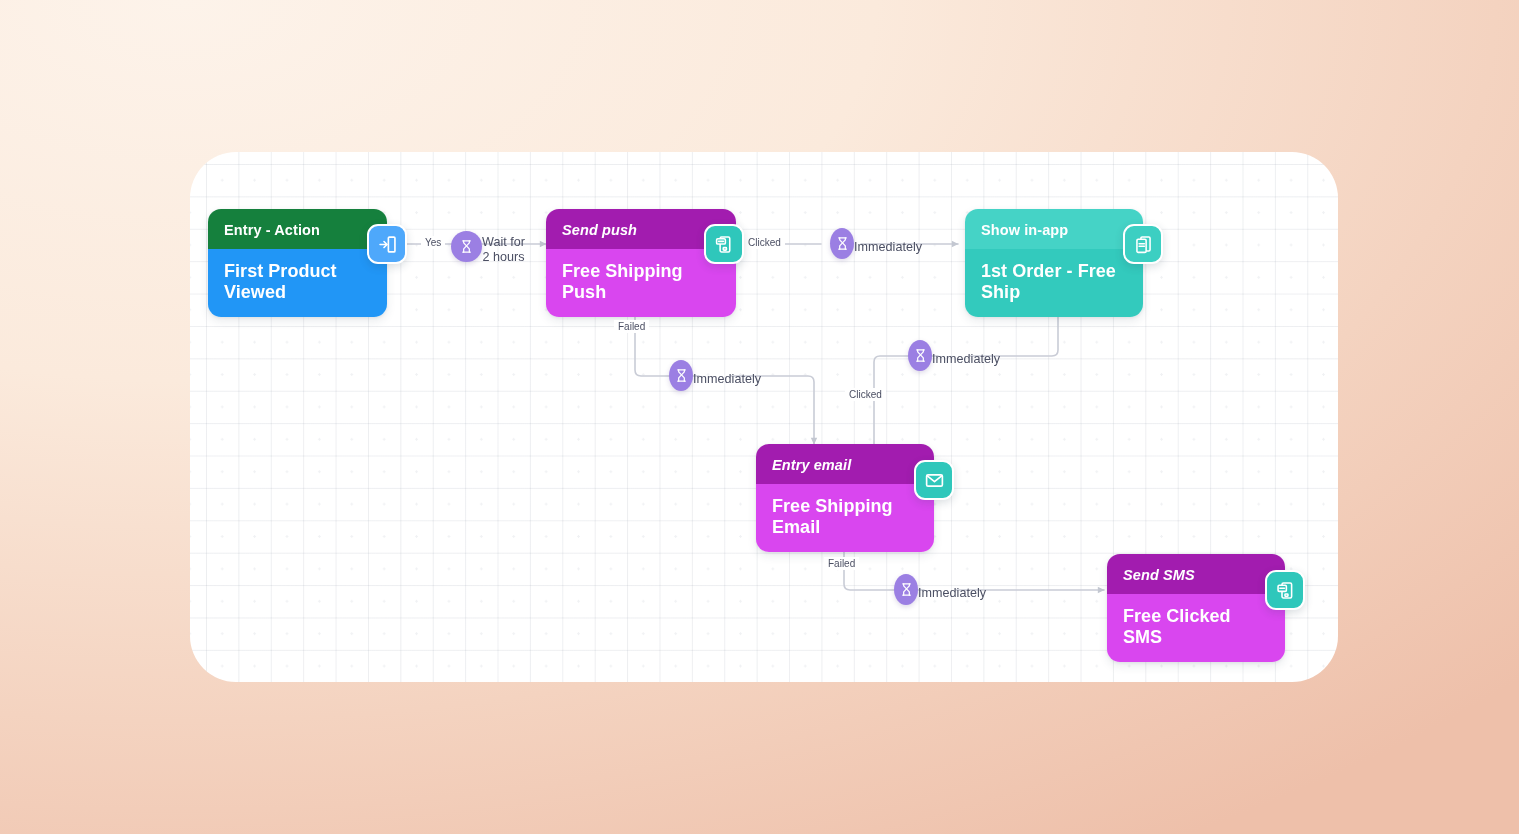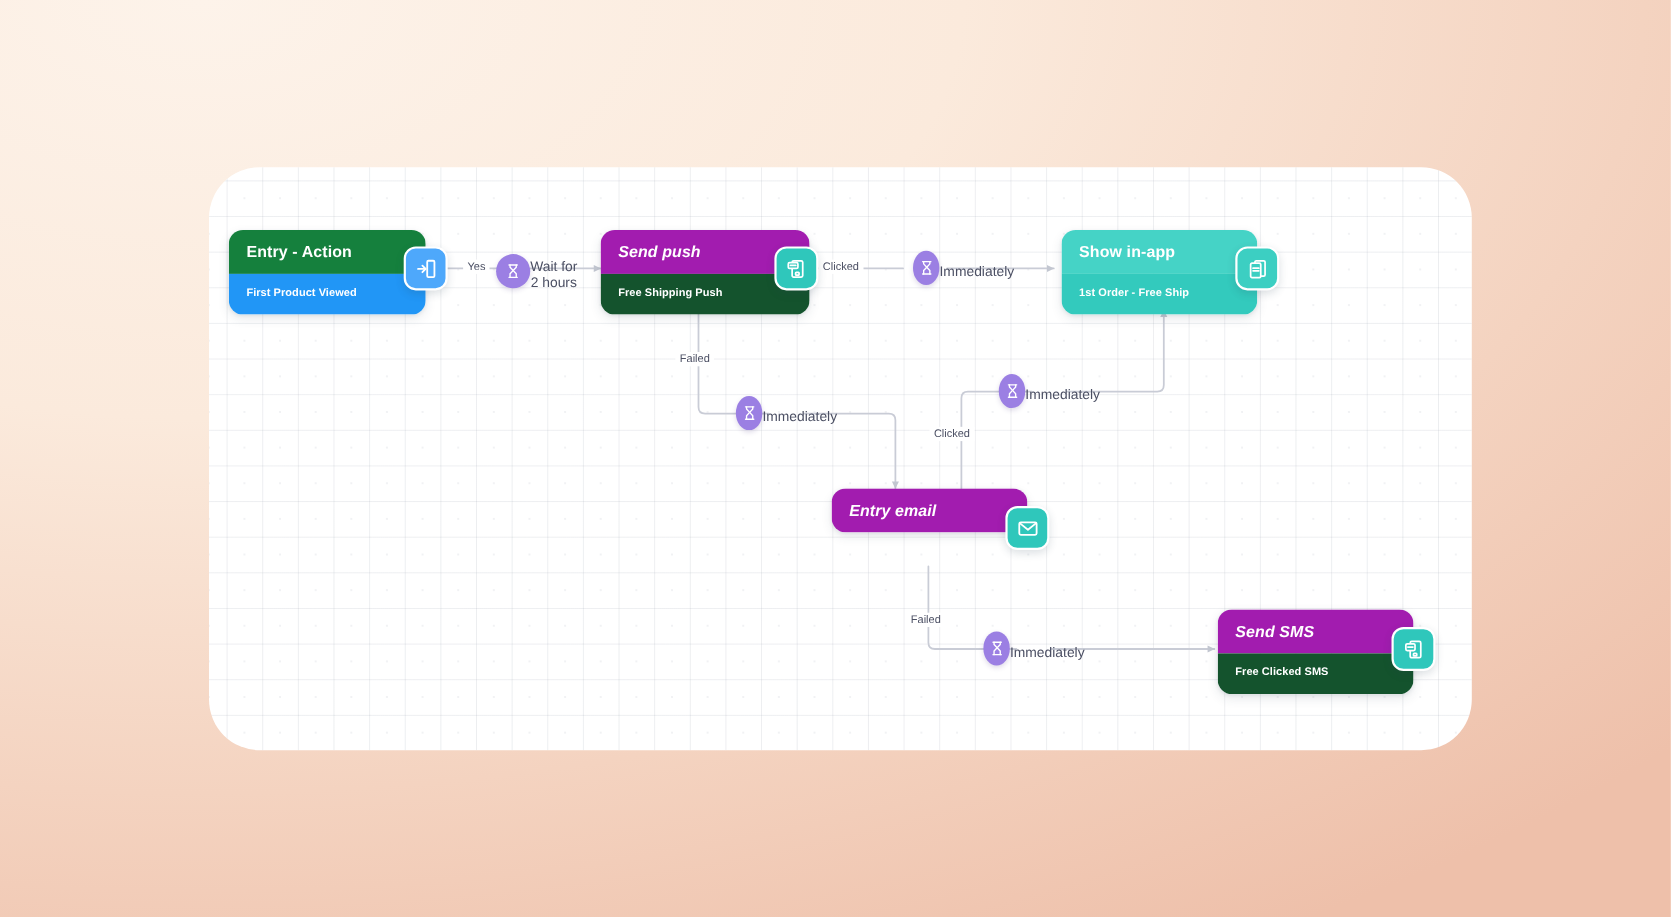--- a/index.html
+++ b/index.html
@@ -69,31 +69,31 @@
     box-shadow: 0 4px 10px rgba(40,60,80,0.10), 0 1px 3px rgba(40,60,80,0.08);
   }
   .node .hd {
     font-size: 14.5px;
     font-weight: bold;
     color: #ffffff;
     letter-spacing: .1px;
     padding: 13px 16px 11px 16px;
   }
   .node .bd {
-    font-size: 10px;
+    font-size: 18px;
     font-weight: bold;
     color: #ffffff;
     letter-spacing: .05px;
     padding: 12px 16px 14px 16px;
   }
 
   .node.blue  .hd { background: #15803d; }
   .node.blue  .bd { background: #2196f6; }
   .node.teal  .hd { background: #a21caf; font-style: italic; }
-  .node.teal  .bd { background: #14532d; }
+  .node.teal  .bd { background: #d946ef; }
   .node.teal2 .hd { background: #45d3c6; }
   .node.teal2 .bd { background: #33cabd; }
 
   
   .badge {
     position: absolute;
     width: 40px;
     height: 40px;
     border-radius: 11px;
     display: flex;
@@ -212,20 +212,21 @@
       <svg width="21" height="21" viewBox="0 0 24 24" fill="none" stroke="#ffffff" stroke-width="1.8" stroke-linecap="round" stroke-linejoin="round">
         <rect x="9" y="3.5" width="10.5" height="16" rx="1.4"></rect>
         <rect x="4.5" y="6" width="10.5" height="15" rx="1.4" fill="#3ccfc2"></rect>
         <path d="M7 11.2 h6"></path>
         <path d="M7 14 h6"></path>
       </svg>
     </div>
 
     <div class="node teal" style="left:566px; top:292px; width:178px;">
       <div class="hd">Entry email</div>
+      <div class="bd">Free Shipping Email</div>
     </div>
     <div class="badge teal" style="left:724px; top:308px;">
       <svg width="21" height="21" viewBox="0 0 24 24" fill="none" stroke="#ffffff" stroke-width="1.9" stroke-linecap="round" stroke-linejoin="round">
         <rect x="3" y="5.5" width="18" height="13" rx="1.6"></rect>
         <path d="M3.8 6.6 L12 13.2 L20.2 6.6"></path>
       </svg>
     </div>
 
     <div class="node teal" style="left:917px; top:402px; width:178px;">
       <div class="hd">Send SMS</div>

